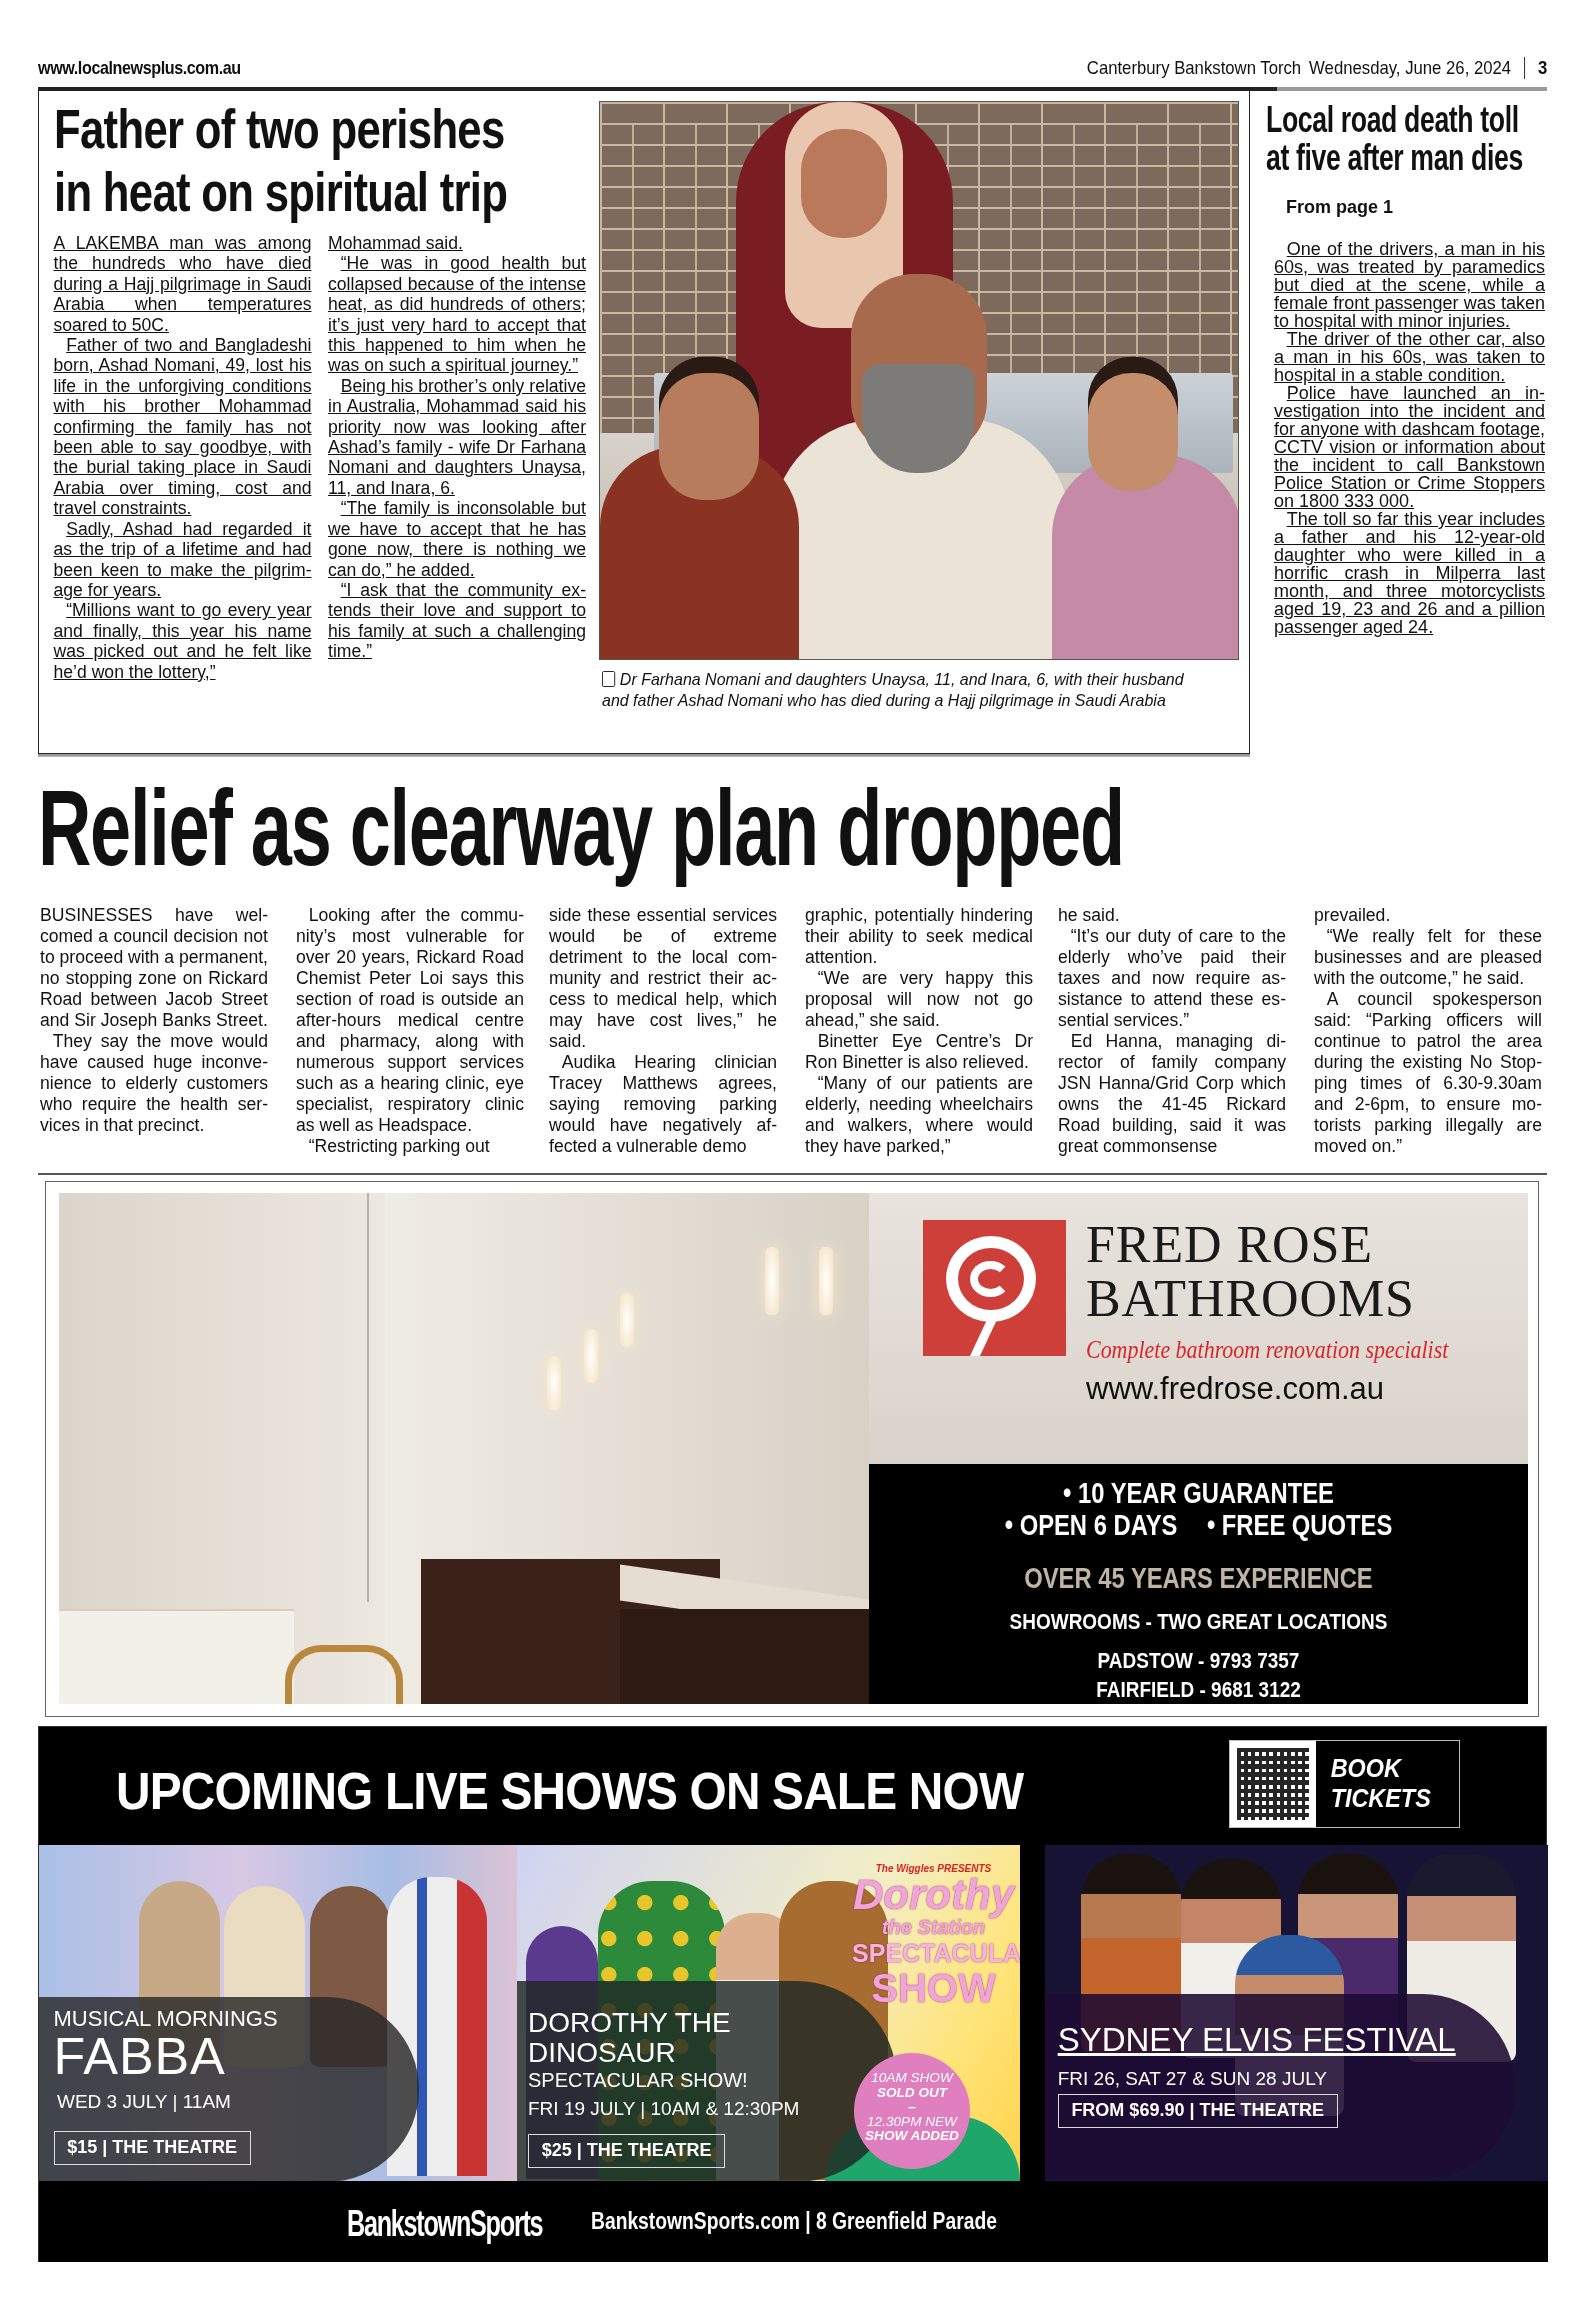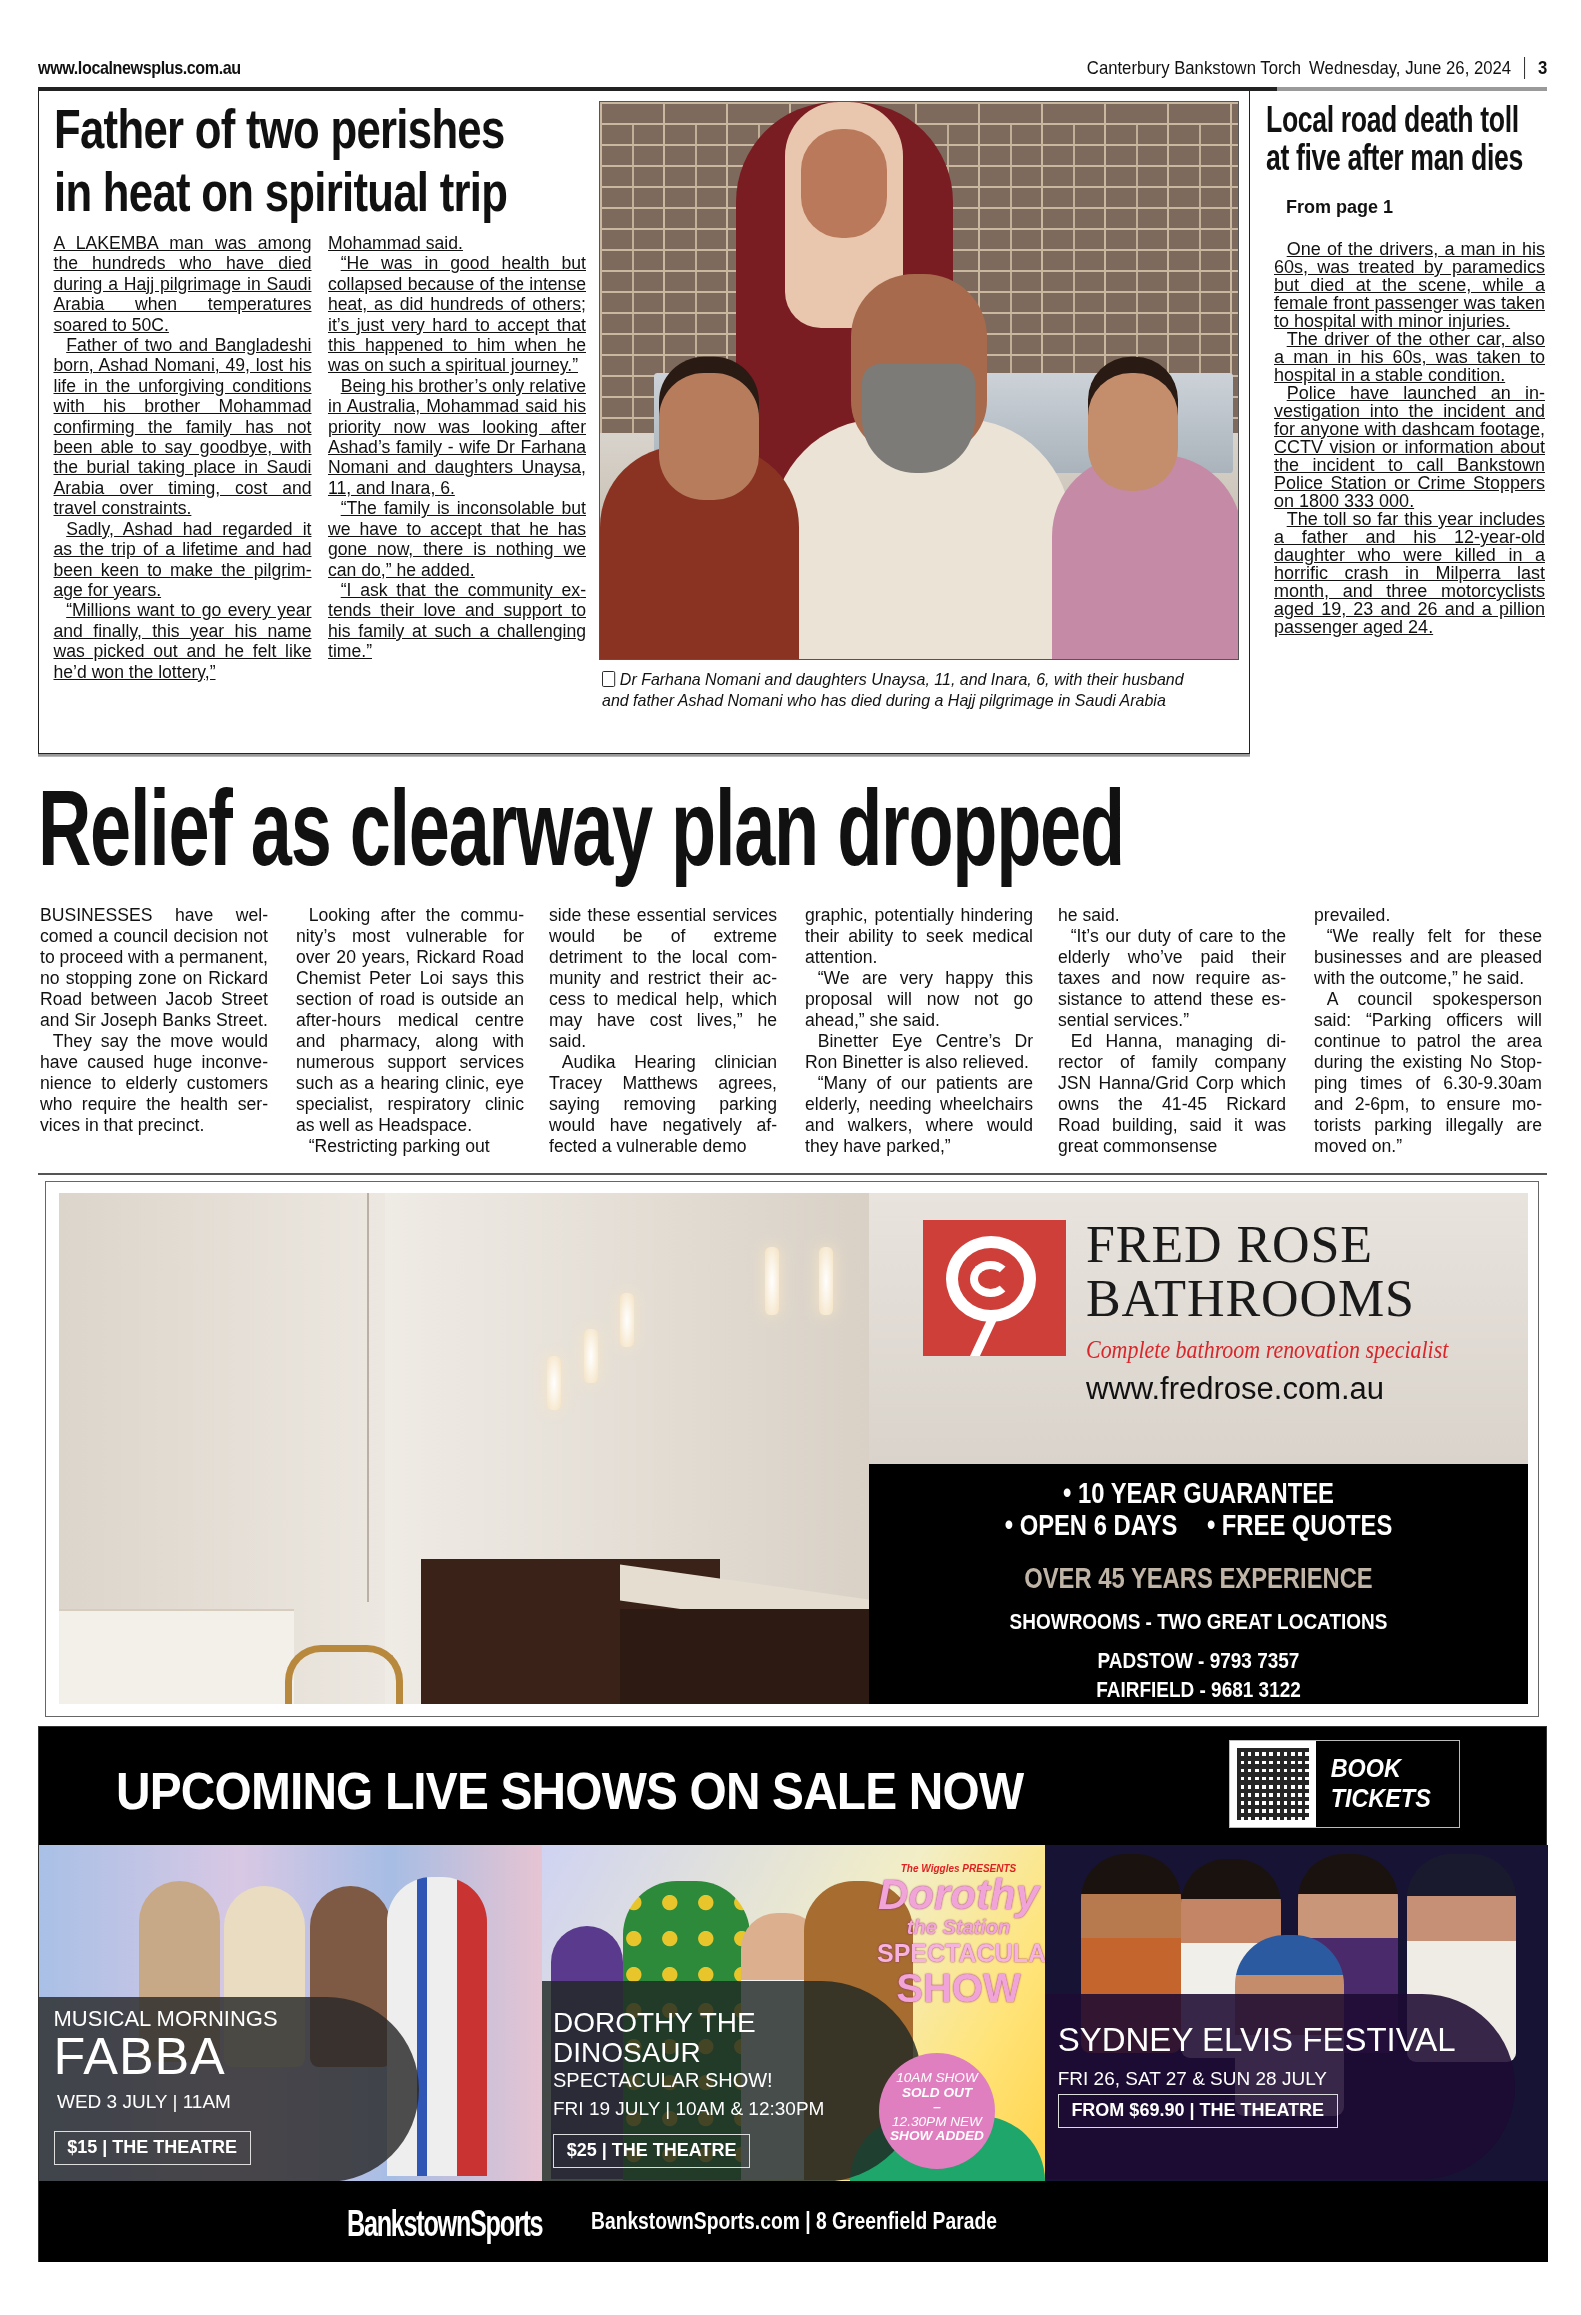--- a/index.html
+++ b/index.html
@@ -101,21 +101,21 @@
   .ticket .qr { width: 86px; height: 86px; background: #fff; padding: 7.2px; }
   .qr-grid { width: 100%; height: 100%;
     background-image:
       repeating-linear-gradient(90deg, #000 0 3.6px, transparent 3.6px 7.2px),
       repeating-linear-gradient(#000 0 4.5px, transparent 4.5px 8.1px);
     background-blend-mode: multiply; opacity: .85; position: relative; }
   .ticket .lbl { flex: 1; color: #fff; font-style: italic; font-weight: bold; font-size: 26px; line-height: 30px; padding: 12.7px 0 0 16.3px; transform: scaleX(0.9); transform-origin: left; }
 
   .panel { position: absolute; top: 118px; width: 503px; height: 337px; overflow: hidden; }
   .p1 { left: 0; background: linear-gradient(90deg, #a9c0e6, #d8c8e4 40%, #a7bde4 70%, #e6c4d2); }
-  .p2 { left: 503px; background: linear-gradient(120deg, #cfd3f2 0%, #f2eec6 55%, #ffe47a 80%, #ffd34a 100%); padding-left: 6px; }
+  .p2 { left: 478px; background: linear-gradient(120deg, #cfd3f2 0%, #f2eec6 55%, #ffe47a 80%, #ffd34a 100%); padding-left: 6px; }
   .p3 { left: 1006px; background: #161334; }
   .overlay { position: absolute; left: 0; top: 152px; width: 380px; height: 185px; background: rgba(40,40,40,0.82); border-radius: 0 181px 181px 0; }
   .p2 .overlay { top: 136px; height: 201px; background: rgba(32,40,36,0.82); }
   .p3 .overlay { top: 149px; width: 470px; background: rgba(30,10,50,0.88); border-radius: 0 181px 181px 0; }
   .panel .people { position: absolute; }
   .show-txt { position: absolute; color: #fff; white-space: nowrap; }
   .s-kicker { left: 14.5px; top: 161px; font-size: 22px; }
   .s-name { left: 14.5px; top: 181px; font-size: 52px; letter-spacing: 0.9px; }
   .s-date { left: 18px; top: 246px; font-size: 19px; }
   .price-box { position: absolute; border: 1.4px solid #ddd; color: #fff; font-weight: bold; font-size: 18px; padding: 5.4px 12.7px; white-space: nowrap; }
@@ -124,21 +124,21 @@
   .d-sub { left: 11px; top: 224px; font-size: 20px; }
   .d-date { left: 11px; top: 253px; font-size: 19px; }
   .p2 .price-box { left: 11px; top: 289px; }
   .badge { position: absolute; left: 337px; top: 208px; width: 116px; height: 116px; border-radius: 50%; background: #e07fbf; color: #fff; font-style: italic; text-align: center; font-size: 13.6px; line-height: 14.5px; padding-top: 18px; }
   .badge b { display: block; }
   .dorothy-logo { position: absolute; left: 335px; top: 18px; width: 163px; text-align: center; color: #d946a6; font-weight: bold; font-style: italic; }
   .dorothy-logo .dl1 { font-size: 42px; line-height: 42px; color: #f0a4d8; text-shadow: 0 0 1.8px #8a1b6b; }
   .dorothy-logo .dl2 { font-size: 20px; color: #f2a7d8; text-shadow: 0 0 1.8px #8a1b6b; }
   .dorothy-logo .dl3 { font-size: 25px; color: #f5b3de; text-shadow: 0 0 1.8px #8a1b6b; font-style: normal; }
   .dorothy-logo .dl4 { font-size: 40px; line-height: 40px; color: #f0a4d8; text-shadow: 0 0 1.8px #8a1b6b; font-style: normal; }
-  .e-name { left: 12.7px; top: 176px; font-size: 33px; }
+  .e-name { left: 12.7px; top: 176px; font-size: 33px; text-decoration: underline; }
   .e-date { left: 12.7px; top: 223px; font-size: 19px; }
   .p3 .price-box { left: 12.7px; top: 249px; }
 
   .ad2-footer { position: absolute; left: 0; top: 454px; width: 1509px; height: 81px; background: #000; }
   .bs-logo { position: absolute; left: 308px; top: 22px; color: #fff; font-weight: bold; font-size: 36px; letter-spacing: -1.8px; transform: scaleX(0.7); transform-origin: left; white-space: nowrap; }
   .bs-info { position: absolute; left: 552px; top: 27px; color: #fff; font-weight: bold; font-size: 23.5px; transform: scaleX(0.82); transform-origin: left; white-space: nowrap; }
 </style>
 </head>
 <body>
 

